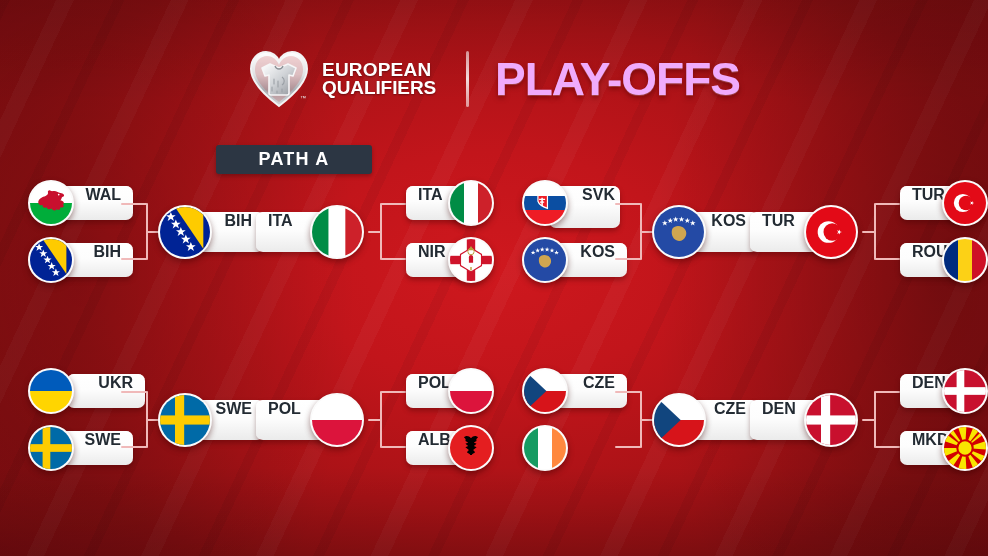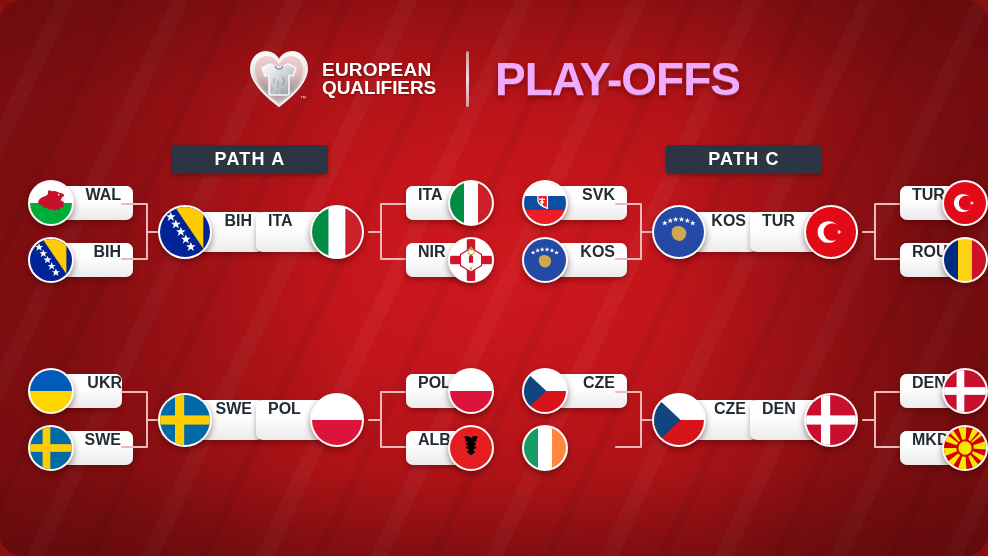--- a/index.html
+++ b/index.html
@@ -2,21 +2,21 @@
 <html><head>
 <meta charset="utf-8">
 <style>
   html,body{margin:0;padding:0;}
   body{
     width:988px;height:556px;overflow:hidden;
     font-family:"Liberation Sans",sans-serif;
     background:#8a0d10;
     position:relative;
   }
-  #stage{position:absolute;inset:0;width:988px;height:556px;overflow:hidden;border-radius:22px;}
+  #stage{position:absolute;inset:0;width:988px;height:556px;overflow:hidden;}
 
   
   .bg-base{position:absolute;inset:0;
     background:radial-gradient(ellipse 72% 80% at 50% 48%, #cf181e 0%, #c2151b 26%, #a81216 55%, #8d0f12 76%, #7d0c10 100%);}
   .bg-stripes{position:absolute;inset:-40px;
     background:repeating-linear-gradient(115deg,
       rgba(255,255,255,0.035) 0px, rgba(255,255,255,0.035) 16px,
       rgba(255,255,255,0.0) 16px, rgba(255,255,255,0.0) 52px,
       rgba(0,0,0,0.05) 52px, rgba(0,0,0,0.05) 62px,
       rgba(255,255,255,0.0) 62px, rgba(255,255,255,0.0) 104px);}
@@ -39,21 +39,21 @@
   .divider{width:3px;height:56px;background:linear-gradient(180deg,rgba(255,255,255,.55),rgba(255,255,255,.85),rgba(255,255,255,.55));
     margin:0 26px 0 30px;border-radius:2px;}
   .playoffs{font-size:46px;font-weight:bold;color:#f0abfc;letter-spacing:-1px;
     text-shadow:0 3px 5px rgba(90,0,0,.55), 0 1px 0 rgba(255,255,255,.35);}
 
   
   .path{position:absolute;}
   .path-title{position:absolute;background:#2c3643;color:#fff;
     font-size:18px;font-weight:bold;letter-spacing:1.2px;
     display:flex;align-items:center;justify-content:center;
-    border-radius:3px;box-shadow:0 2px 4px rgba(0,0,0,.28);}
+    border-radius:3px;box-shadow:0 2px 4px rgba(0,0,0,.28);margin-left:44px;}
 
   
   .pill{position:absolute;display:flex;align-items:flex-start;
     background:linear-gradient(180deg,#ffffff 0%,#fdfdfd 45%,#ebebeb 100%);
     border-radius:7px;
     box-shadow:0 3px 5px rgba(60,0,0,.35), inset 0 1px 0 rgba(255,255,255,.9);
     color:#232b33;font-weight:bold;}
   .pill.left{justify-content:flex-end;}
   .pill.right{justify-content:flex-start;}
   .pill .lbl{white-space:nowrap;}
@@ -210,22 +210,21 @@
             <rect y="24" width="60" height="12" fill="#cf142b"></rect>
     <polygon points="30,13 45,22 45,38 30,47 15,38 15,22" fill="#fff" stroke="#cf142b" stroke-width="1.6"></polygon>
     <path d="M27 26 C27 22 33 22 33 26 L33 34 L27 34 Z" fill="#cf142b"></path>
     <circle cx="30" cy="18" r="4.5" fill="#fff" stroke="#b8a03c" stroke-width="1.4"></circle>
     <path d="M26 16 L30 10 L34 16 Z" fill="#b8a03c"></path>
     <path d="M30 40 L30 45" stroke="#b8a03c" stroke-width="2"></path>
           </svg>
         </div>
       </div>
       <div class="path" style="left: 494px; top: 140px; width: 494px; height: 188px;">
-        <div class="path-title" style="left: 172px; top: 5px; width: 156px; height: 29px;">PATH C</div>
-        <div class="pill left" style="left: 55px; top: 46px; width: 66px; height: 34px; padding-right: 12px;">
+        <div class="pill left" style="left: 55px; top: 46px; width: 66px; height: 42px; padding-right: 5px;">
           <span class="lbl">SVK</span>
         </div>
         <div class="flag sz1" style="left: 28px; top: 40px;">
           <svg viewBox="0 0 60 60">
             <rect width="60" height="20" fill="#fff"></rect>
             <rect y="20" width="60" height="20" fill="#0b4ea2"></rect>
             <rect y="40" width="60" height="20" fill="#ee1c25"></rect>
     <path d="M14 20 L30 20 L30 42 C24 40 16 36 14 30 Z" fill="#ee1c25" stroke="#fff" stroke-width="2" transform="translate(8,2) scale(0.85)"></path>
     <g transform="translate(8,2) scale(0.85)">
       <path d="M21 24 L21 38" stroke="#fff" stroke-width="2.6"></path>
@@ -307,21 +306,21 @@
         </div>
         <div class="flag sz1" style="left: 448px; top: 97px;">
           <svg viewBox="0 0 60 60">
             <rect width="20" height="60" fill="#002b7f"></rect>
             <rect x="20" width="20" height="60" fill="#fcd116"></rect>
             <rect x="40" width="20" height="60" fill="#ce1126"></rect>
           </svg>
         </div>
       </div>
       <div class="path" style="left: 0px; top: 328px; width: 494px; height: 188px;">
-        <div class="pill left" style="left: 56px; top: 46px; width: 66px; height: 34px; ">
+        <div class="pill left" style="left: 67px; top: 46px; width: 66px; height: 34px; padding-right: 12px;">
           <span class="lbl">UKR</span>
         </div>
         <div class="flag sz1" style="left: 28px; top: 40px;">
           <svg viewBox="0 0 60 60">
             <rect width="60" height="30" fill="#005bbb"></rect>
             <rect y="30" width="60" height="30" fill="#ffd500"></rect>
           </svg>
         </div>
         <div class="pill left" style="left: 55px; top: 103px; width: 66px; height: 34px; padding-right: 12px;">
           <span class="lbl">SWE</span>

